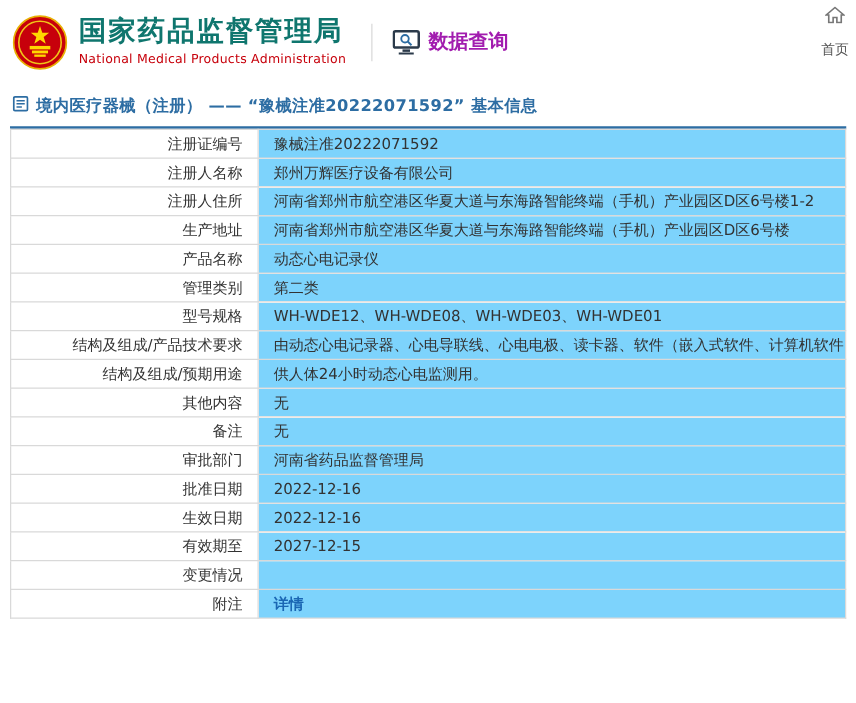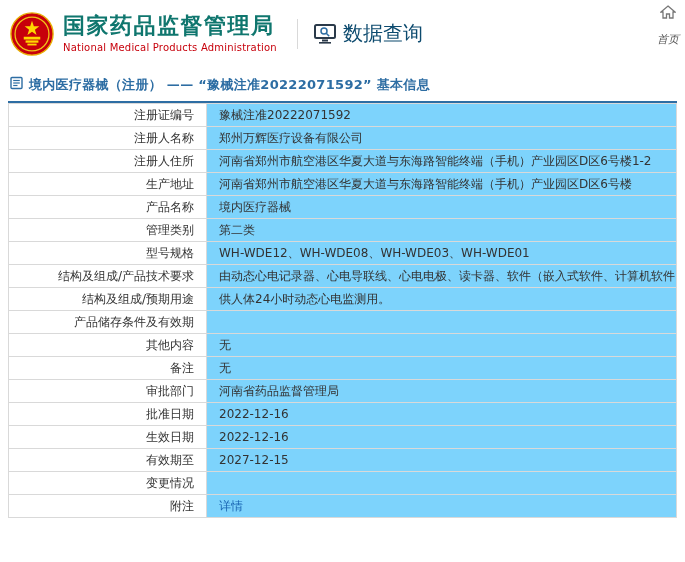--- a/index.html
+++ b/index.html
@@ -7,34 +7,34 @@
   body { font-family:"DejaVu Sans","Liberation Sans",sans-serif; color:#333; overflow:hidden; }
 
   
   .header { position:relative; display:flex; align-items:center; padding:9px 10px 6px 10px; height:64px; background:#fff; }
   .brand { display:flex; align-items:center; gap:9px; }
   .emblem { width:44px; height:44px; flex:0 0 auto; }
   .agency-cn { color:#0f766e; font-size:22px; font-weight:bold; letter-spacing:1.5px; line-height:1.1; }
   .agency-en { color:#c7000b; font-size:10px; margin-top:4px; letter-spacing:.2px; }
   .vdivider { width:1px; height:30px; background:#d9d9d9; margin:0 16px 0 20px; }
   .section { display:flex; align-items:center; gap:7px; }
-  .section-title { font-size:20px; font-weight:normal; color:#0c4a6e; }
-  .home { position:absolute; right:6px; top:5px; display:flex; flex-direction:column; align-items:center; gap:13px; cursor:pointer;font-style:italic; }
+  .section-title { font-size:16px; font-weight:bold; color:#a21caf; }
+  .home { position:absolute; right:6px; top:5px; display:flex; flex-direction:column; align-items:center; gap:13px; cursor:pointer; }
   .home-label { font-size:11px; color:#555; }
 
   
   .titlebar { margin:12px 8px 0 8px; border-bottom:2px solid #2d6da3; padding:0 0 7px 2px; display:flex; align-items:flex-start; gap:6px; }
   .page-title { color:#2d6da3; font-size:13px; font-weight:bold; letter-spacing:.3px; }
 
   
   table.info { border-collapse:collapse; margin:0 8px 0 8px; width:669px; table-layout:fixed; }
   table.info td { border:1px solid #d9d9d9; font-size:12px; height:23px; padding:2px 12px; overflow:hidden; white-space:nowrap; }
   td.lbl { width:198px; text-align:right; color:#333; background:#fff; }
   td.val { text-align:left; color:#333; background:#7dd3fc; }
-  a.detail { color:#1a66b3; text-decoration:none; cursor:pointer; }
+  a.detail { color:#1a66b3; text-decoration:none; cursor:pointer;font-weight:bold; }
 </style>
 </head>
 <body>
 
 <div class="header">
   <div class="brand">
     <svg class="emblem" viewBox="0 0 48 48">
       <circle cx="24" cy="24" r="23" fill="#c7000b" stroke="#e8b004" stroke-width="1.5"></circle>
       <circle cx="24" cy="24" r="18.5" fill="none" stroke="#f0c419" stroke-width="1.4"></circle>
       <polygon points="24,9.5 26,15.5 32,15.5 27.2,19.3 29,25 24,21.6 19,25 20.8,19.3 16,15.5 22,15.5" fill="#ffd700"></polygon>
@@ -92,41 +92,37 @@
       <tr>
         <td class="lbl">注册人住所</td>
         <td class="val">河南省郑州市航空港区华夏大道与东海路智能终端（手机）产业园区D区6号楼1-2</td>
       </tr>
       <tr>
         <td class="lbl">生产地址</td>
         <td class="val">河南省郑州市航空港区华夏大道与东海路智能终端（手机）产业园区D区6号楼</td>
       </tr>
       <tr>
         <td class="lbl">产品名称</td>
-        <td class="val">境内医疗器械</td>
+        <td class="val">动态心电记录仪</td>
       </tr>
       <tr>
         <td class="lbl">管理类别</td>
         <td class="val">第二类</td>
       </tr>
       <tr>
         <td class="lbl">型号规格</td>
         <td class="val">WH-WDE12、WH-WDE08、WH-WDE03、WH-WDE01</td>
       </tr>
       <tr>
         <td class="lbl">结构及组成/产品技术要求</td>
         <td class="val">由动态心电记录器、心电导联线、心电电极、读卡器、软件（嵌入式软件、计算机软件）组成。</td>
       </tr>
       <tr>
         <td class="lbl">结构及组成/预期用途</td>
         <td class="val">供人体24小时动态心电监测用。</td>
-      </tr>
-      <tr>
-        <td class="lbl">产品储存条件及有效期</td>
-        <td class="val"></td>
       </tr>
       <tr>
         <td class="lbl">其他内容</td>
         <td class="val">无</td>
       </tr>
       <tr>
         <td class="lbl">备注</td>
         <td class="val">无</td>
       </tr>
       <tr>

